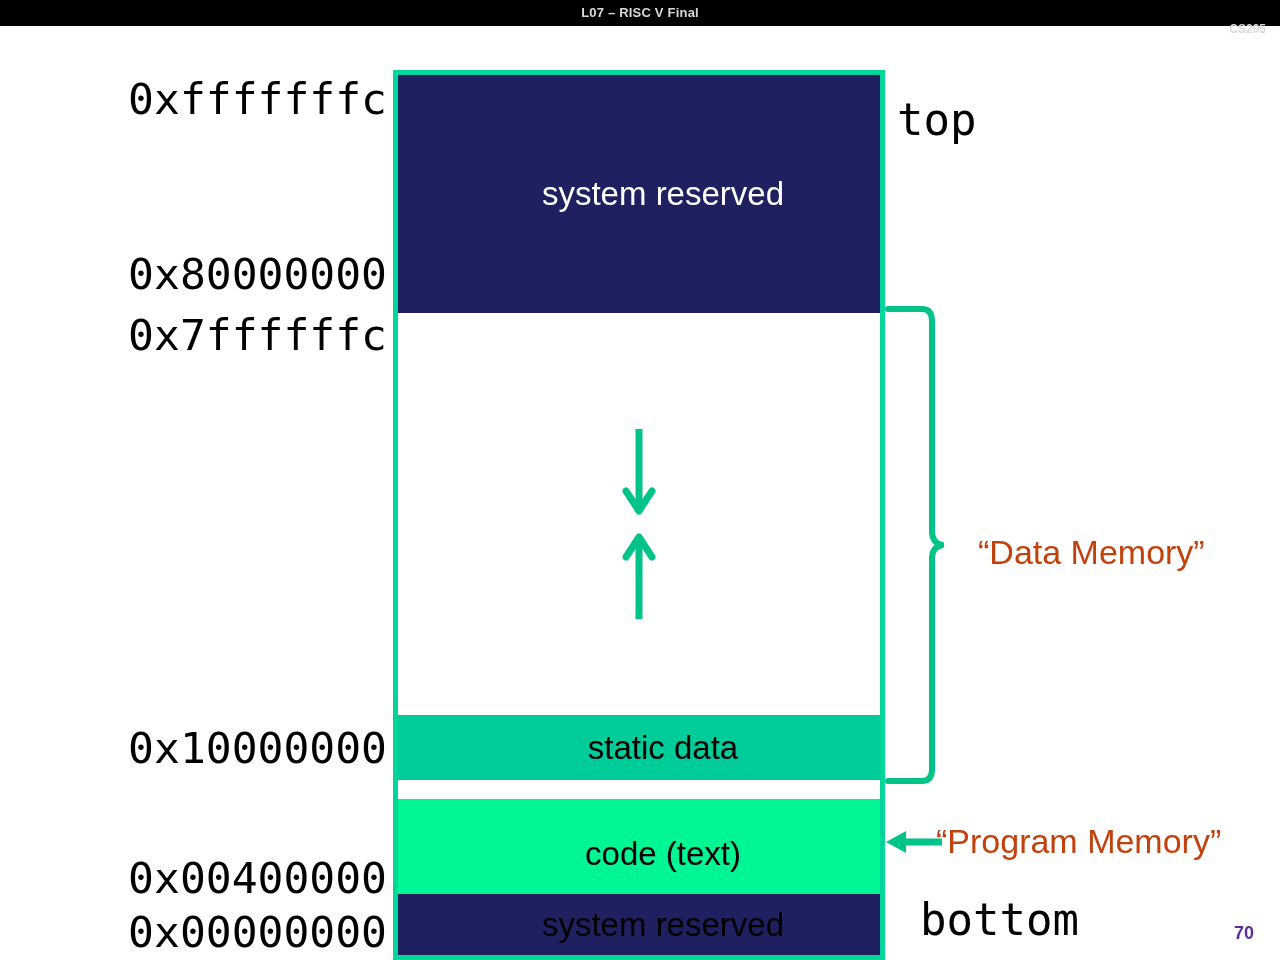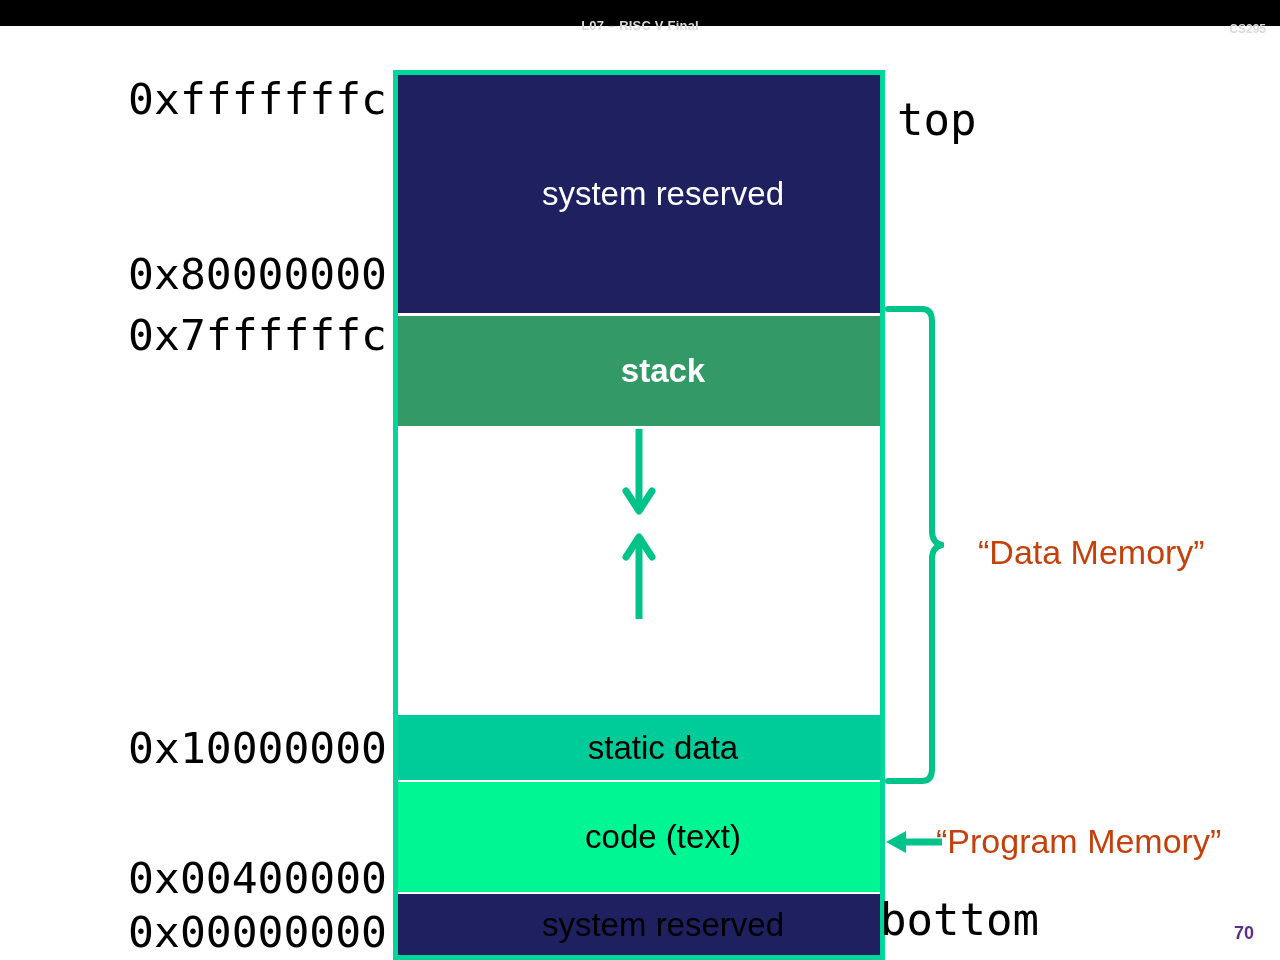--- a/index.html
+++ b/index.html
@@ -17,21 +17,21 @@
 
   
   .header-bar {
     position: absolute;
     left: 0; top: 0;
     width: 1280px; height: 26px;
     background: #000000;
   }
   .header-title {
     position: absolute;
-    left: 0; top: 18px;
+    left: 0; top: 5px;
     width: 1280px;
     text-align: center;
     color: #d9d9d9;
     font-size: 13px;
     font-weight: bold;
     letter-spacing: .2px;
   }
   .header-course {
     position: absolute;
     right: 14px; top: 22px;
@@ -145,23 +145,20 @@
 <div class="addr" style="top:727px">0x10000000</div>
 <div class="addr" style="top:857px">0x00400000</div>
 <div class="addr" style="top:911px">0x00000000</div>
 
 <div class="mem-diagram">
 
   <div class="mem-block blk-sysres-top" style="top:0px;height:238px">
     <span>system reserved</span>
   </div>
 
-  <div class="mem-block blk-stack" style="top:241px;height:110px">
-    <span>stack</span>
-  </div>
 
   <div class="mem-block blk-gap" style="top:354px;height:190px">
     <svg class="arrow-svg" viewBox="0 0 482 190" preserveAspectRatio="none">
 
       <g>
         <line x1="241" y1="0" x2="241" y2="78" stroke="#00C389" stroke-width="7"></line>
         <polyline points="228,62 241,82 254,62" fill="none" stroke="#00C389" stroke-width="7" stroke-linecap="round" stroke-linejoin="round"></polyline>
       </g>
 
       <g>
@@ -169,21 +166,21 @@
         <polyline points="228,128 241,108 254,128" fill="none" stroke="#00C389" stroke-width="7" stroke-linecap="round" stroke-linejoin="round"></polyline>
       </g>
     </svg>
   </div>
 
 
   <div class="mem-block blk-static" style="top:640px;height:65px">
     <span>static data</span>
   </div>
 
-  <div class="mem-block blk-code" style="top:707px;height:110px">
+  <div class="mem-block blk-code" style="top:724px;height:110px">
     <span>code (text)</span>
   </div>
 
   <div class="mem-block blk-sysres-bot" style="top:819px;height:61px">
     <span>system reserved</span>
   </div>
 </div>
 
 <div class="side-mono" style="left:897px; top:98px">top</div>
 
@@ -193,15 +190,15 @@
 
 <div class="side-label" style="left:978px; top:535px">“Data Memory”</div>
 
 <svg class="prog-arrow-svg" viewBox="0 0 62 40">
   <line x1="58" y1="20" x2="14" y2="20" stroke="#00C389" stroke-width="7"></line>
   <polygon points="2,20 22,9 22,31" fill="#00C389"></polygon>
 </svg>
 
 <div class="side-label" style="left:936px; top:824px">“Program Memory”</div>
 
-<div class="side-mono" style="left:880px; top:898px">bottom</div>
+<div class="side-mono" style="left:920px; top:898px">bottom</div>
 
 <div class="page-number">70</div>
 
 </body></html>

